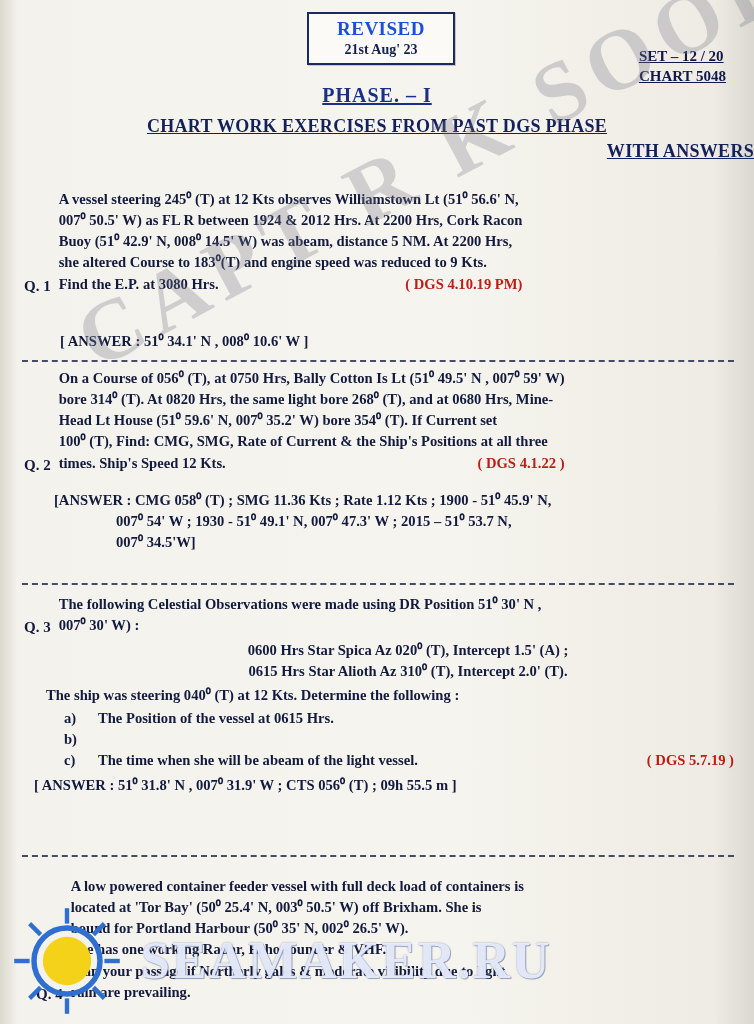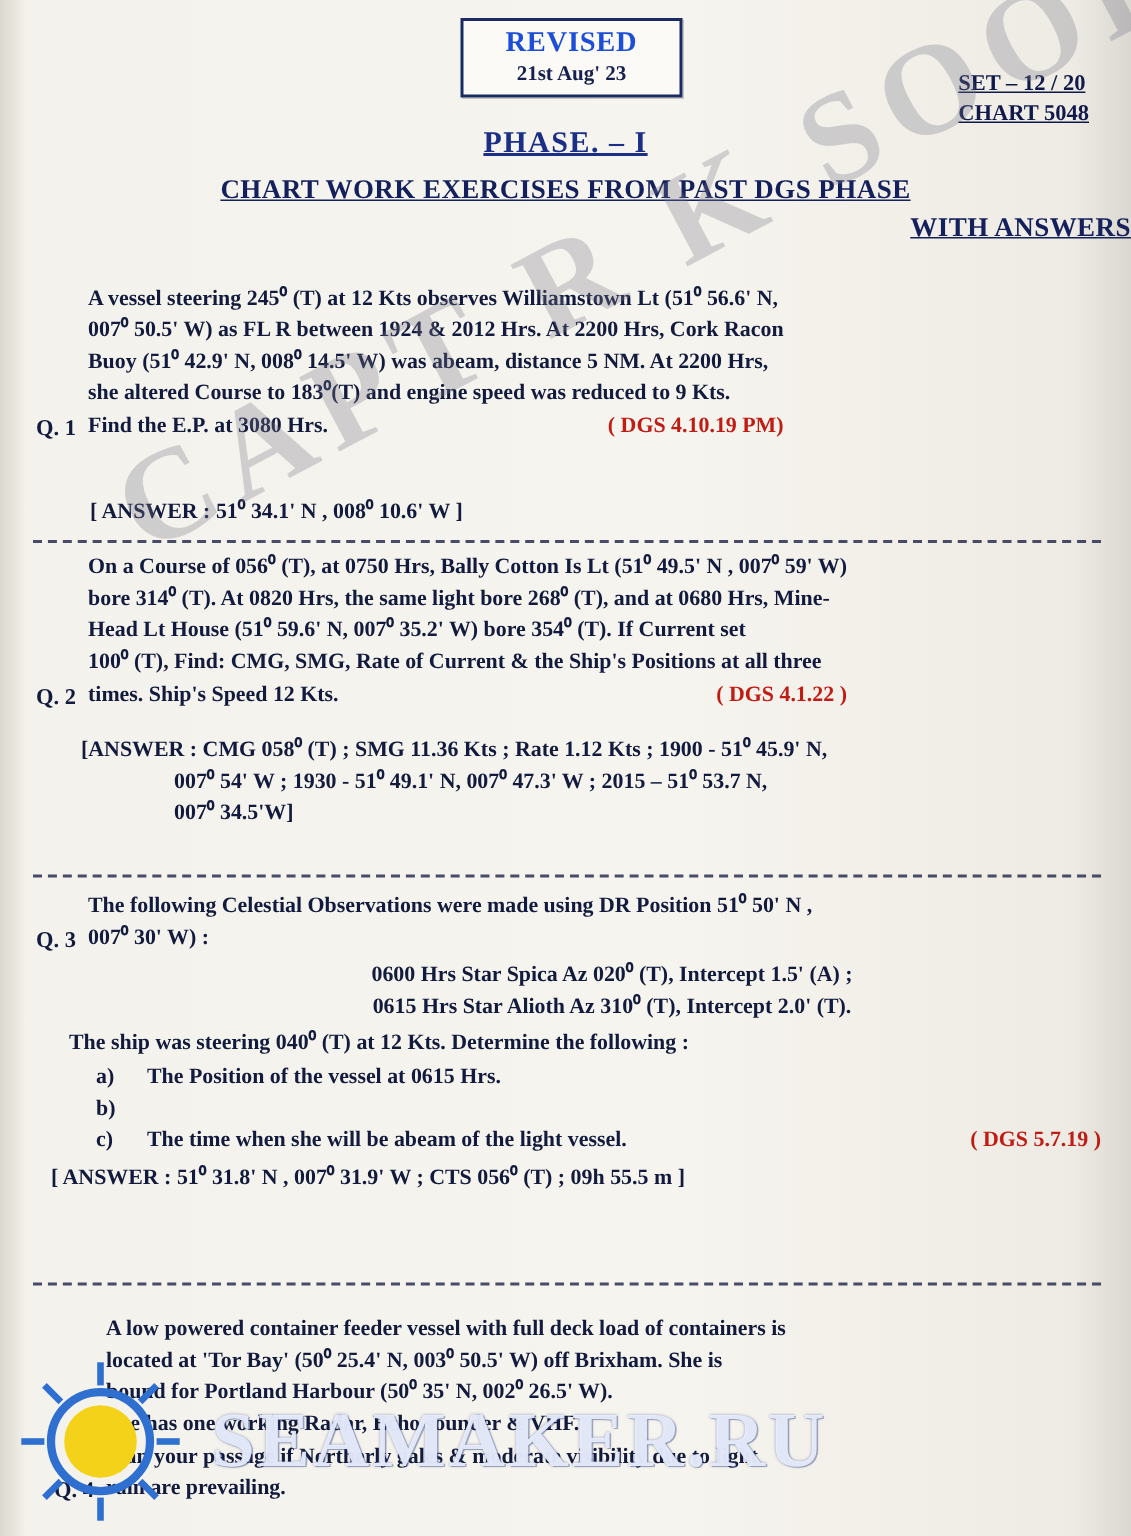--- a/index.html
+++ b/index.html
@@ -147,21 +147,21 @@
       <div style="margin-left:62px;">007⁰  34.5'W]</div>
     </div>
   </div>
 
   <div class="sep" style="top:583px;"></div>
 
   <div class="qblock" style="top:594px;">
     <div class="qrow">
       <div class="qlabel">Q. 3</div>
       <div class="qbody">
-        <div>The following Celestial Observations were made using DR Position  51⁰ 50' N ,</div>
+        <div>The following Celestial Observations were made using DR Position  51⁰ 30' N ,</div>
         <div>007⁰ 30' W) :</div>
       </div>
     </div>
     <div class="qbody indent2" style="margin-top:4px;text-align:center;">
       <div>0600 Hrs  Star Spica   Az  020⁰ (T),  Intercept  1.5' (A) ;</div>
       <div>0615 Hrs  Star Alioth Az  310⁰ (T),  Intercept   2.0' (T).</div>
     </div>
     <div class="qbody" style="margin-left:22px;margin-top:2px;">The ship was steering 040⁰ (T) at 12 Kts.  Determine the following  :</div>
 
     <div class="qbody" style="margin-top:2px;">

